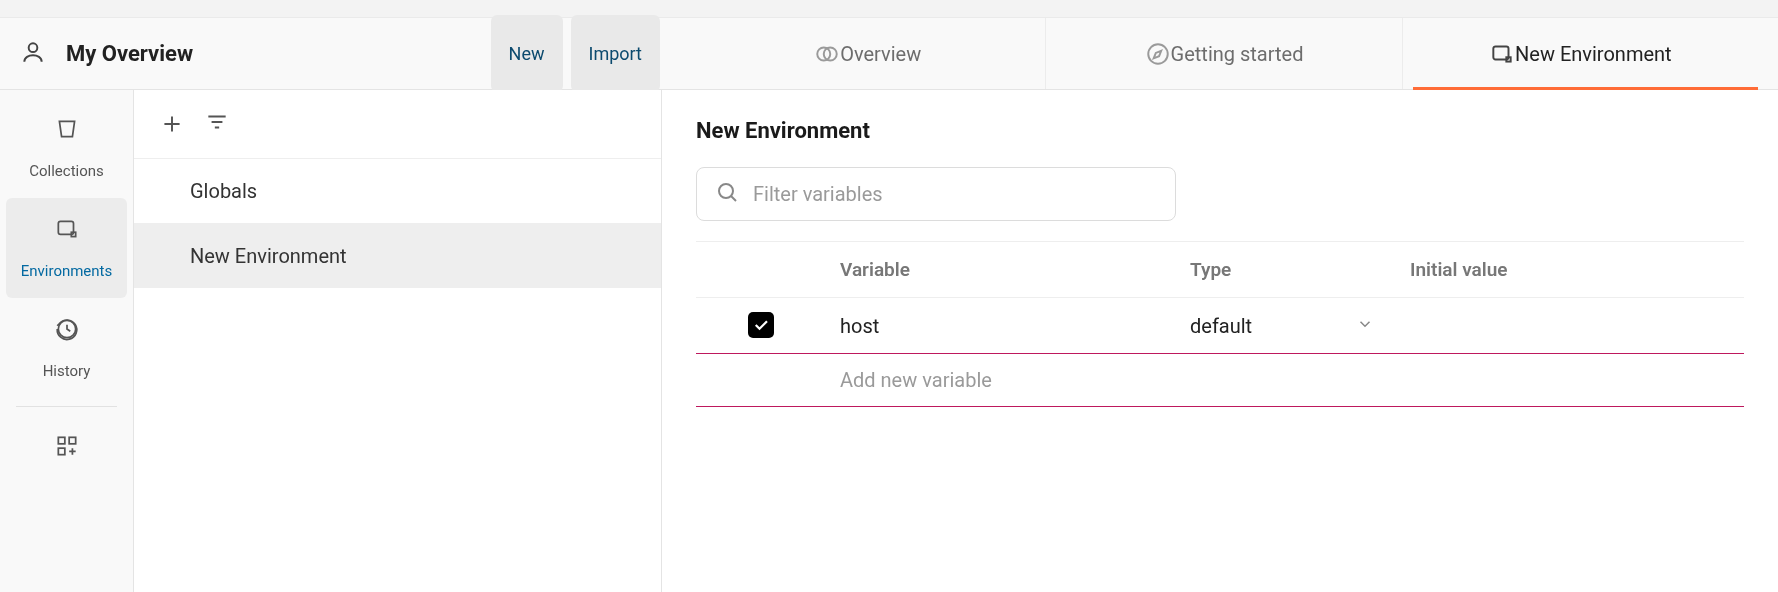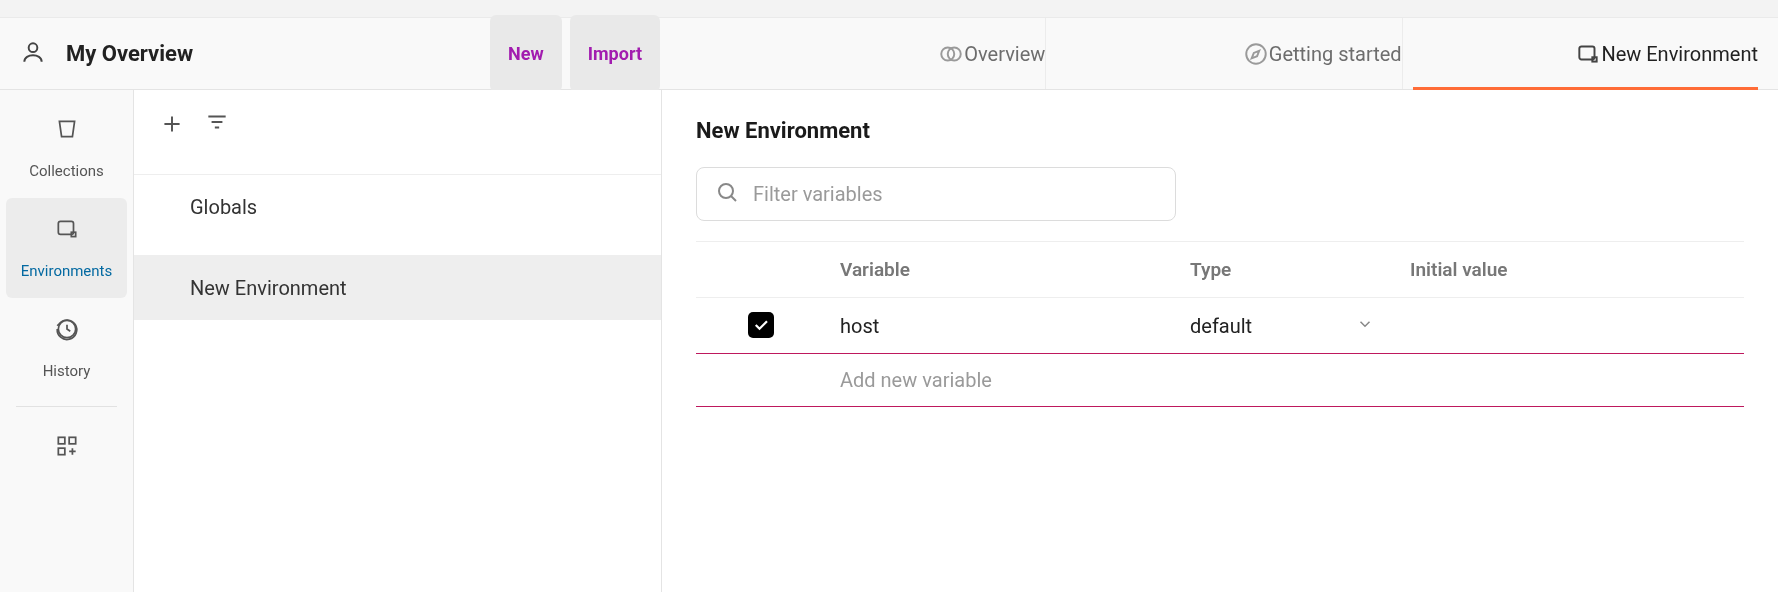--- a/index.html
+++ b/index.html
@@ -9,25 +9,25 @@
 
   .header {
     height: 72px; display:flex; align-items:center; padding:0 20px;
     border-bottom:1px solid #e4e4e4; background:#f9f9f9;
   }
   .header-left { width: 640px; display:flex; align-items:center; gap:16px;}
   .workspace-name { font-size:22px; font-weight:700; color:#222; margin-left:4px;}
   .header-buttons { margin-left:auto; display:flex; gap:8px;}
   .btn {
     padding:28px 18px; border-radius:6px; border:none; cursor:pointer;
-    font-size:18px; font-weight:700; color:#a21caf; background:#e9e9e9;
+    font-size:18px; font-weight:400; color:#0c4a6e; background:#e9e9e9;
   }
   .header-tabs { flex:1; display:flex; align-items:stretch; height:100%; margin-left:30px;}
   .tab {
-    flex:1; display:flex; align-items:center; justify-content:flex-end; gap:0;
+    flex:1; display:flex; align-items:center; justify-content:center; gap:0;
     font-size:20px; color:#6d6d6d; position:relative; cursor:pointer;
     border-right:1px solid #ececec;
   }
   .tab:last-child{border-right:none;}
   .tab.active { color:#222; }
   .tab.active::after{
     content:""; position:absolute; left:10px; right:0; bottom:-1px; height:3px; background:#ff6c37;
   }
   .tab .ticon{ width:26px; height:26px; display:flex; align-items:center; justify-content:center; }
   .tab .ticon svg{ width:26px; height:26px; stroke:#9a9a9a; fill:none; stroke-width:1.8;}
@@ -41,21 +41,21 @@
   .rail-item.active{ background:#ececec; border-radius:6px; margin:0 6px; color:#0369a1;}
   .rail-item svg{ width:26px; height:26px; stroke:#555; fill:none; stroke-width:1.6;}
   .rail-sep{ height:1px; background:#e2e2e2; margin:8px 16px;}
 
   
   .mid { width:528px; background:#fff; border-right:1px solid #e4e4e4;}
   .mid-tools{ display:flex; align-items:center; gap:18px; padding:16px 16px 16px 24px;}
   .mid-tools .filterbox{ flex:1; height:36px; border:1px solid #fff; border-radius:6px;}
   .plus{ width:28px; height:28px; display:flex; align-items:center; justify-content:center; cursor:pointer;}
   .plus svg, .filter-icon svg{ width:26px; height:26px; stroke:#555; fill:none; stroke-width:1.8;}
-  .list-item{ padding:20px 16px 20px 56px; font-size:20px; color:#333; border-top:1px solid #eee; cursor:pointer;margin-top:16px;}
+  .list-item{ padding:20px 16px 20px 56px; font-size:20px; color:#333; border-top:1px solid #eee; cursor:pointer;}
   .list-item.selected{ background:#eeeeee;}
 
   
   .main{ flex:1; background:#fff; padding:28px 34px;}
   .env-title{ font-size:22px; font-weight:700; margin-bottom:24px;}
   .search{ display:flex; align-items:center; gap:14px; width:480px; height:54px; border:1px solid #dcdcdc; border-radius:8px; padding:0 18px; margin-bottom:20px;}
   .search input{ border:none; outline:none; font-size:20px; color:#555; flex:1; background:transparent;}
   .search input::placeholder{ color:#9a9a9a;}
   .search svg{ width:24px;height:24px; stroke:#888; fill:none; stroke-width:2;}
 

